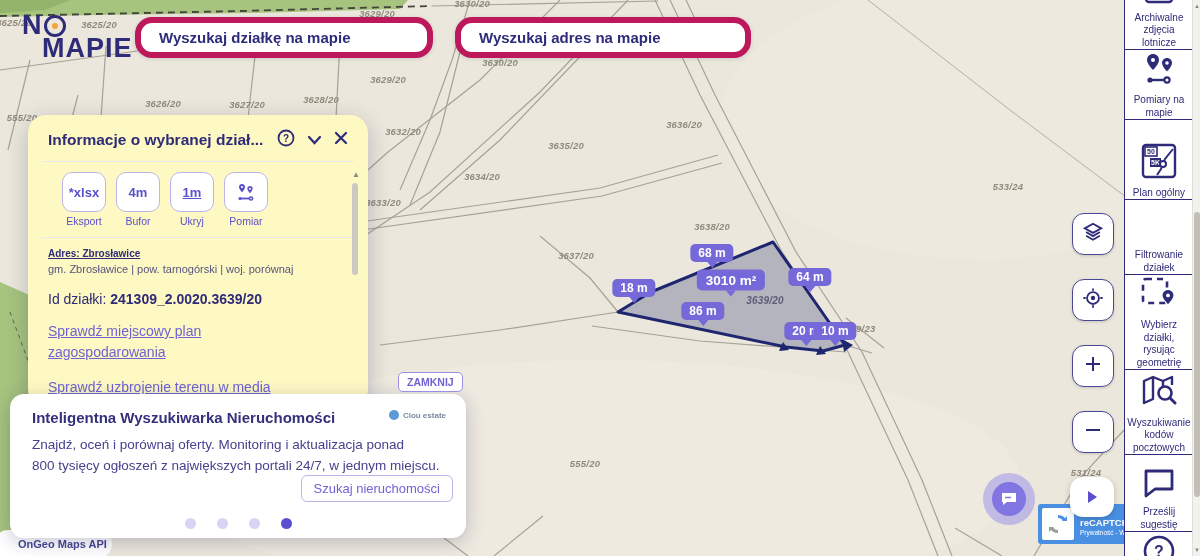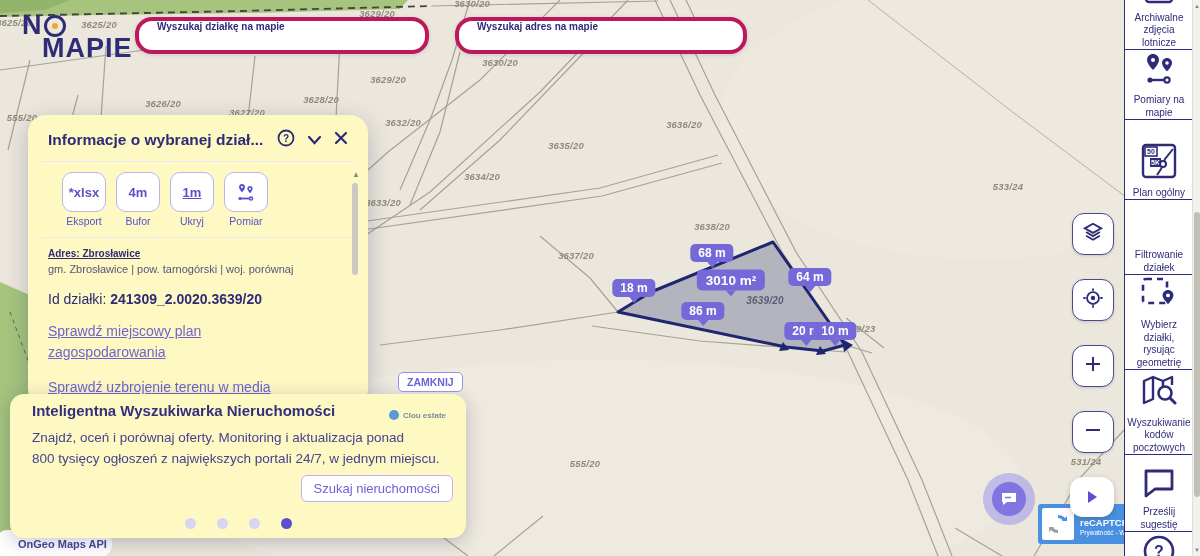--- a/index.html
+++ b/index.html
@@ -22,22 +22,22 @@
   .mlabel.big{font-size:13.5px;padding:3px 9px;}
 
   
   #logo{left:22px;top:12px;z-index:8;color:#2e2b78;font-weight:bold;line-height:1;}
   #logo .l1{font-size:27px;display:flex;align-items:center;gap:2px;}
   #logo .pin{display:inline-block;width:16px;height:16px;border:3px solid #2e2b78;border-radius:50%;position:relative;}
   #logo .pin i{position:absolute;left:50%;top:50%;width:6px;height:6px;margin:-3px 0 0 -3px;background:#f2a33c;border-radius:50%;}
   #logo .l2{font-size:27px;margin:-4px 0 0 20px;letter-spacing:1px;}
 
   
-  .search-pill{height:29px;background:#fff;border:4px solid #be185d;border-radius:17px;
-      display:flex;padding:0 18px;font-size:10px;font-weight:bold;color:#2e2b7a;
+  .search-pill{height:29px;background:#fff;border:6px solid #be185d;border-radius:17px;
+      display:flex;align-items:center;padding:0 18px;font-size:15px;font-weight:bold;color:#2e2b7a;
       z-index:8;box-shadow:0 1px 4px rgba(40,40,90,.15);white-space:nowrap;}
   #search-parcel{left:135px;top:17px;width:250px;}
   #search-address{left:455px;top:17px;width:248px;}
 
   
   #info-panel{left:28px;top:115px;width:340px;height:292px;background:#fef9c3;border-radius:18px;
       box-shadow:0 6px 22px rgba(30,30,80,.25);z-index:9;padding:14px 20px 0 20px;box-sizing:border-box;}
   #info-panel .hdr{display:flex;align-items:center;}
   #info-panel .title{font-size:15.5px;font-weight:bold;color:#2e2b78;flex:1;}
   #info-panel .hicons{display:flex;gap:12px;align-items:center;color:#2e2b78;}
@@ -54,22 +54,22 @@
   #pid b{font-weight:bold;}
   .plink{display:block;font-size:14px;color:#6f62d3;text-decoration:underline;line-height:1.5;margin-top:14px;width:250px;}
   #panel-scroll{position:absolute;right:9px;top:56px;width:7px;height:200px;}
   #panel-scroll .car{color:#8b887e;font-size:8px;line-height:8px;text-align:center;}
   #panel-scroll .thumb{width:6px;height:92px;background:#ccc9c3;border-radius:3px;margin-top:4px;}
 
   #zamknij{left:398px;top:372px;background:#fff;border:1.5px solid #9a8fe4;border-radius:5px;
       color:#6f62d3;font-size:10.5px;font-weight:bold;padding:3px 8px;z-index:11;}
 
   
-  #banner{left:10px;top:394px;width:456px;height:144px;background:#fef9c3;border-radius:14px;
-      box-shadow:0 4px 18px rgba(30,30,80,.25);z-index:10;padding:8px 22px;box-sizing:border-box;}
+  #banner{left:10px;top:394px;width:456px;height:144px;background:#ffffff;border-radius:14px;
+      box-shadow:0 4px 18px rgba(30,30,80,.25);z-index:10;padding:15px 22px;box-sizing:border-box;}
   #banner .btitle{font-size:15px;font-weight:bold;color:#33307c;}
   #brand{position:absolute;right:20px;top:16px;display:flex;align-items:center;gap:4px;
       font-size:8px;font-weight:bold;color:#7a8aa0;}
   #brand .bdot{width:10px;height:10px;border-radius:50%;background:#5b9bd5;display:inline-block;}
   #banner .bbody{font-size:13.5px;color:#45428e;line-height:1.55;margin-top:9px;}
   #banner-cta{position:absolute;right:13px;top:81px;background:#fff;border:1.5px solid #bdb4ec;border-radius:6px;
       color:#6f62d3;font-size:13px;padding:5px 12px;}
   #dots{position:absolute;left:0;right:0;bottom:9px;display:flex;justify-content:center;gap:21px;}
   .dot{width:11px;height:11px;border-radius:50%;background:#d9d4f3;}
   .dot.active{background:#5b4ecf;}
@@ -166,35 +166,35 @@
   </svg>
 
   <div id="parcel-labels">
       <div class="plabel" style="left: 14px; top: 22px;">3625/20</div>
       <div class="plabel" style="left: 99px; top: 24px;">3625/20</div>
       <div class="plabel" style="left: 377px; top: 13px;">3629/20</div>
       <div class="plabel" style="left: 472px; top: 3px;">3630/20</div>
       <div class="plabel" style="left: 500px; top: 62px;">3630/20</div>
       <div class="plabel" style="left: 388px; top: 79px;">3629/20</div>
       <div class="plabel" style="left: 163px; top: 103px;">3626/20</div>
-      <div class="plabel" style="left: 247px; top: 112px;">3627/20</div>
+      <div class="plabel" style="left: 247px; top: 104px;">3627/20</div>
       <div class="plabel" style="left: 321px; top: 99px;">3628/20</div>
-      <div class="plabel" style="left: 403px; top: 122px;">3632/20</div>
+      <div class="plabel" style="left: 403px; top: 131px;">3632/20</div>
       <div class="plabel" style="left: 566px; top: 145px;">3635/20</div>
       <div class="plabel" style="left: 482px; top: 176px;">3634/20</div>
       <div class="plabel" style="left: 383px; top: 202px;">3633/20</div>
       <div class="plabel" style="left: 684px; top: 124px;">3636/20</div>
       <div class="plabel" style="left: 576px; top: 255px;">3637/20</div>
       <div class="plabel" style="left: 712px; top: 226px;">3638/20</div>
       <div class="plabel dark" style="left: 765px; top: 300px;">3639/20</div>
       <div class="plabel" style="left: 1008px; top: 186px;">533/24</div>
       <div class="plabel" style="left: 863px; top: 328px;">59/23</div>
       <div class="plabel" style="left: 585px; top: 463px;">555/20</div>
       <div class="plabel" style="left: 22px; top: 117px;">555/20</div>
-      <div class="plabel" style="left: 1086px; top: 461px;">531/24</div>
+      <div class="plabel" style="left: 1086px; top: 472px;">531/24</div>
     </div>
   <div id="measure-layer">
       <div class="mlabel" style="left: 712px; top: 253px;">68 m</div>
       <div class="mlabel big" style="left: 731px; top: 280px;">3010 m²</div>
       <div class="mlabel" style="left: 810px; top: 277px;">64 m</div>
       <div class="mlabel" style="left: 634px; top: 288px;">18 m</div>
       <div class="mlabel" style="left: 703px; top: 311px;">86 m</div>
       <div class="mlabel" style="left: 806px; top: 331px;">20 m</div>
       <div class="mlabel" style="left: 835px; top: 331px;">10 m</div>
     </div>

